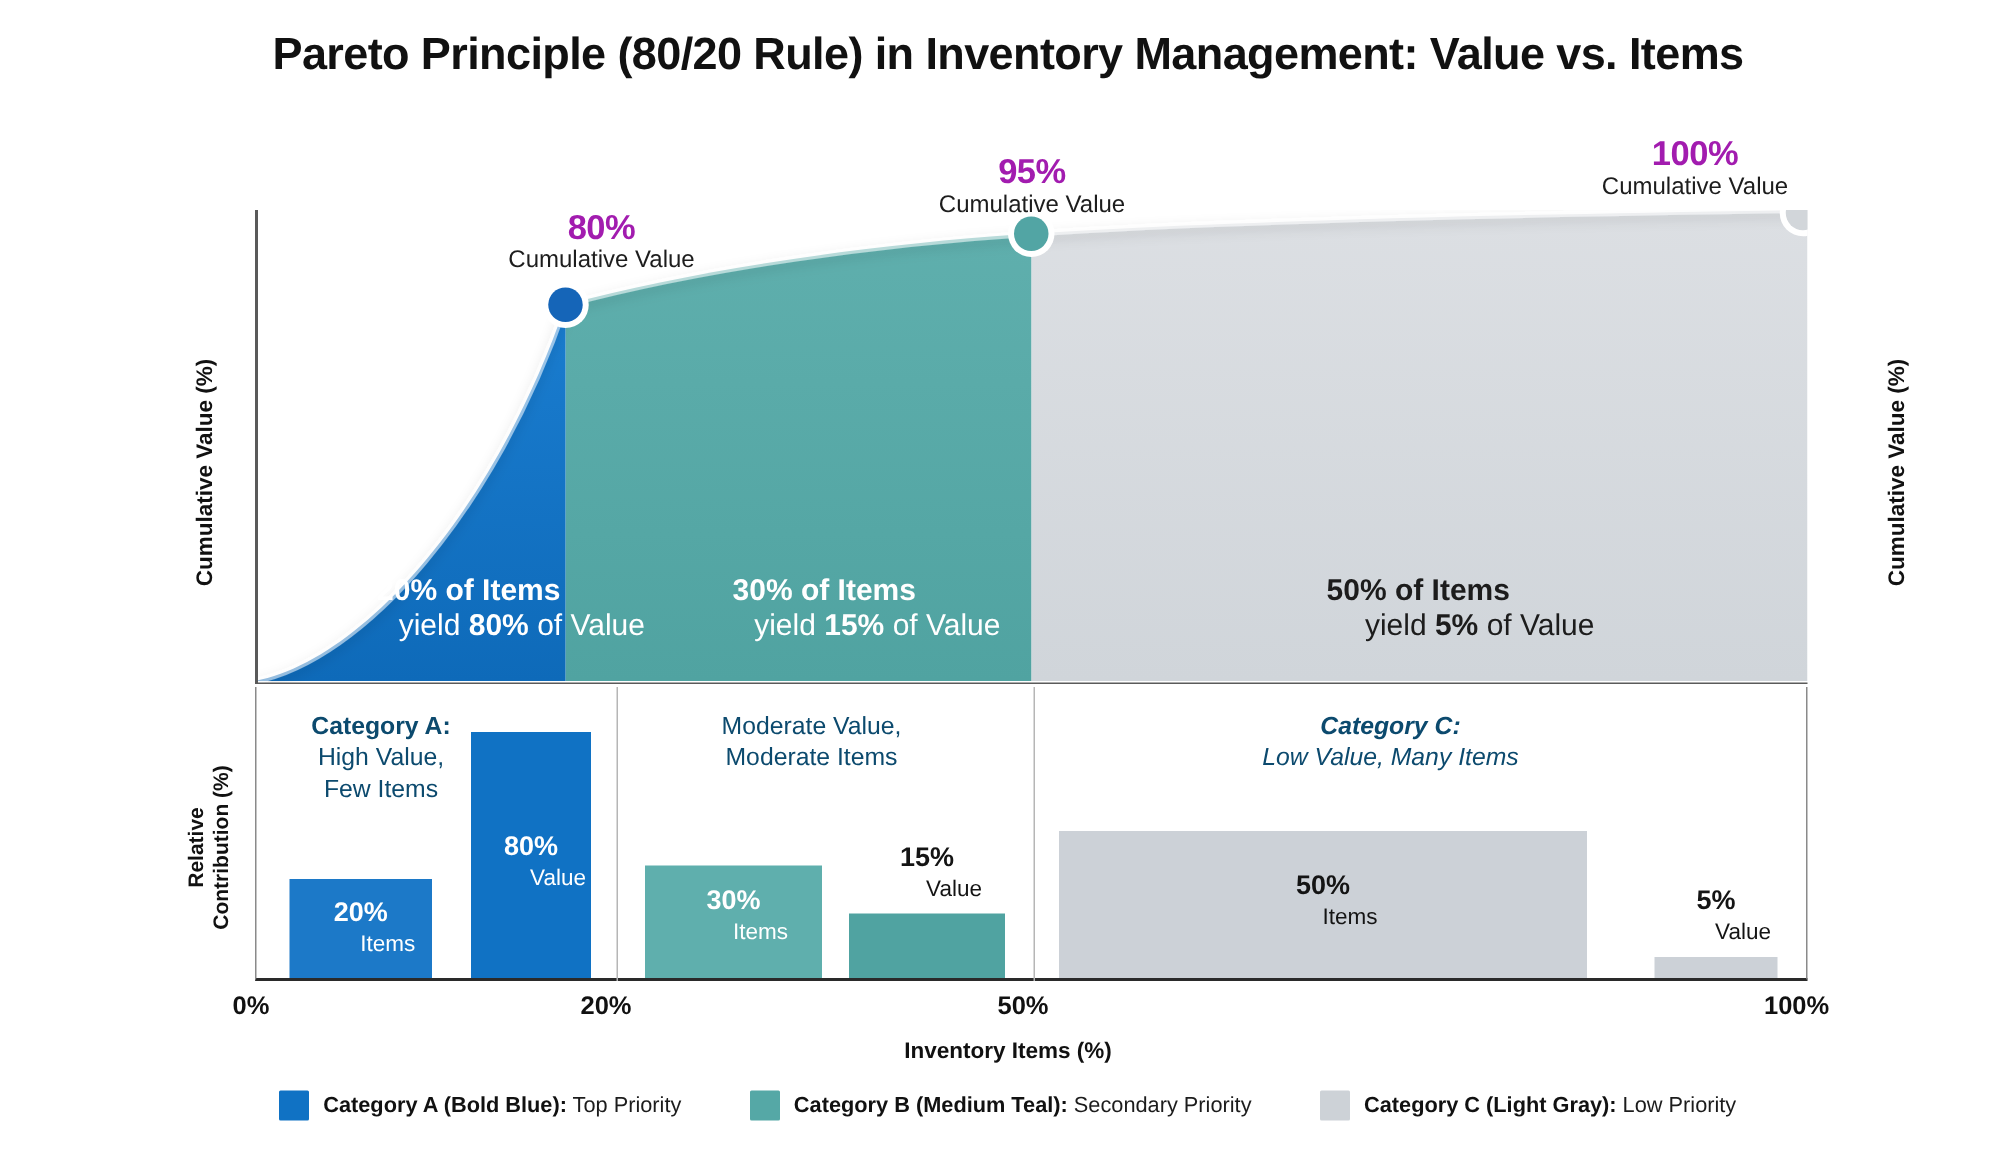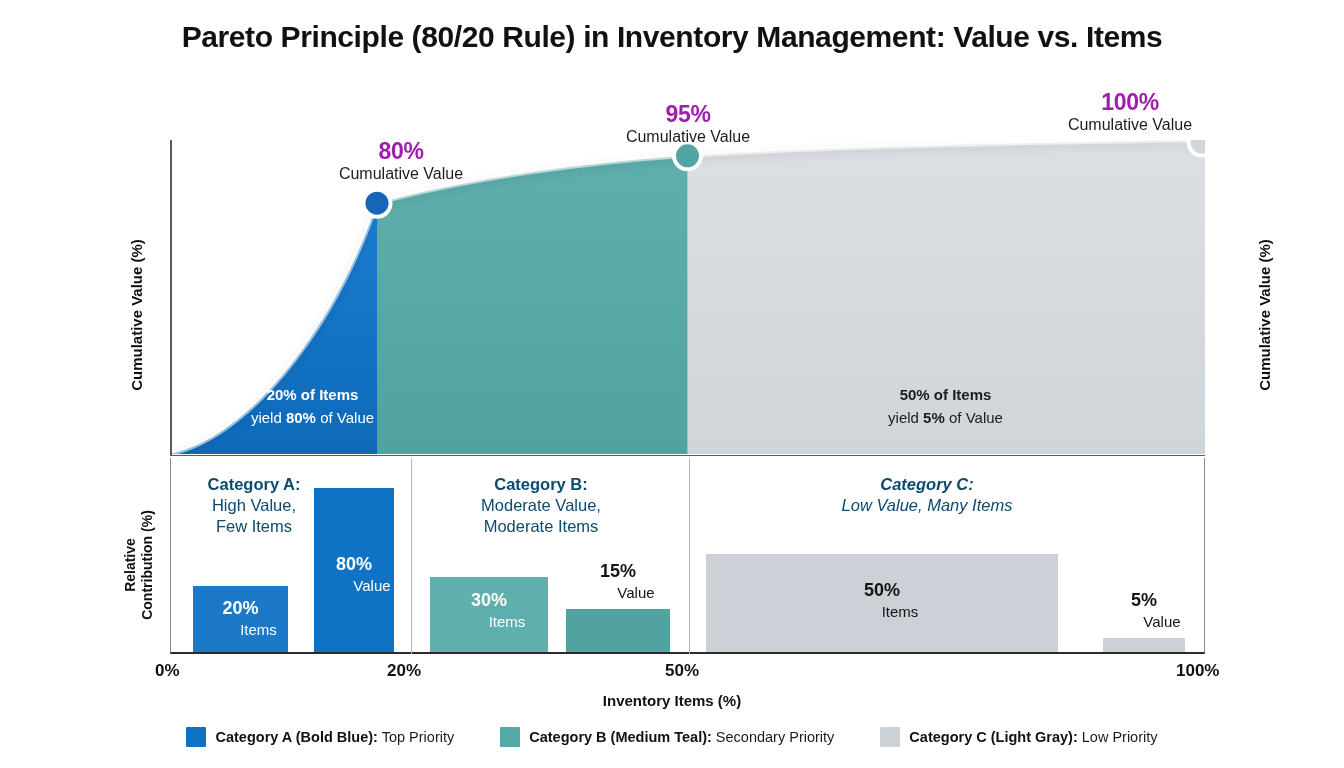--- a/index.html
+++ b/index.html
@@ -58,26 +58,26 @@
   }
   .plot .xaxis{
     position:absolute;left:0;bottom:0;width:1035px;height:1.5px;
     background:#5a5a5a;
   }
   .plot svg{position:absolute;left:0;top:0;}
 
   .zonelabel{
     position:absolute;
     text-align:center;
-    font-size:15px;
+    font-size:20px;
     line-height:23px;
     white-space:nowrap;
   }
   .zonelabel .l1{font-weight:bold;display:block;}
-  .zonelabel .l2{display:block;font-weight:normal;}
+  .zonelabel .l2{display:block;font-weight:normal;text-align:right;}
   .zonelabel .l2 b{font-weight:bold;}
   .zone-a{color:#ffffff;}
   .zone-b{color:#ffffff;}
   .zone-c{color:#1c1c1c;}
 
   
   .callout{
     position:absolute;text-align:center;white-space:nowrap;
   }
   .callout .big{
@@ -208,36 +208,39 @@
   </div>
   <div class="callout" style="left:1055px;top:89px;width:150px;">
     <span class="big">100%</span>
     <span class="sub">Cumulative Value</span>
   </div>
 
   <div class="zonelabel zone-a" style="left:195px;top:383px;width:235px;">
     <span class="l1">20% of Items</span>
     <span class="l2"><span>yield </span><b>80%</b><span> of Value</span></span>
   </div>
+  <div class="zonelabel zone-b" style="left:432px;top:383px;width:235px;">
+    <span class="l1">30% of Items</span>
+    <span class="l2"><span>yield </span><b>15%</b><span> of Value</span></span>
+  </div>
   <div class="zonelabel zone-c" style="left:828px;top:383px;width:235px;">
     <span class="l1">50% of Items</span>
     <span class="l2"><span>yield </span><b>5%</b><span> of Value</span></span>
   </div>
 
   <div class="barpanel">
     <div class="vdiv" style="left:240px;"></div>
     <div class="vdiv" style="left:518px;"></div>
 
     <div class="cat-head" style="left:8px;top:16px;width:150px;">
       <span class="ch1">Category A:</span>
       <span class="ch2">High Value,</span>
       <span class="ch2">Few Items</span>
     </div>
     <div class="cat-head" style="left:230px;top:16px;width:280px;">
-      <span class="ch1">Category B:</span>
       <span class="ch2">Moderate Value,</span>
       <span class="ch2">Moderate Items</span>
     </div>
     <div class="cat-head" style="left:556px;top:16px;width:400px;font-style:italic;">
       <span class="ch1">Category C:</span>
       <span class="ch2">Low Value, Many Items</span>
     </div>
 
     <div class="bar" style="left:22px;width:95px;height:66px;background:#1c79c8;">
       <div class="blabel" style="top:12px;color:#ffffff;">

